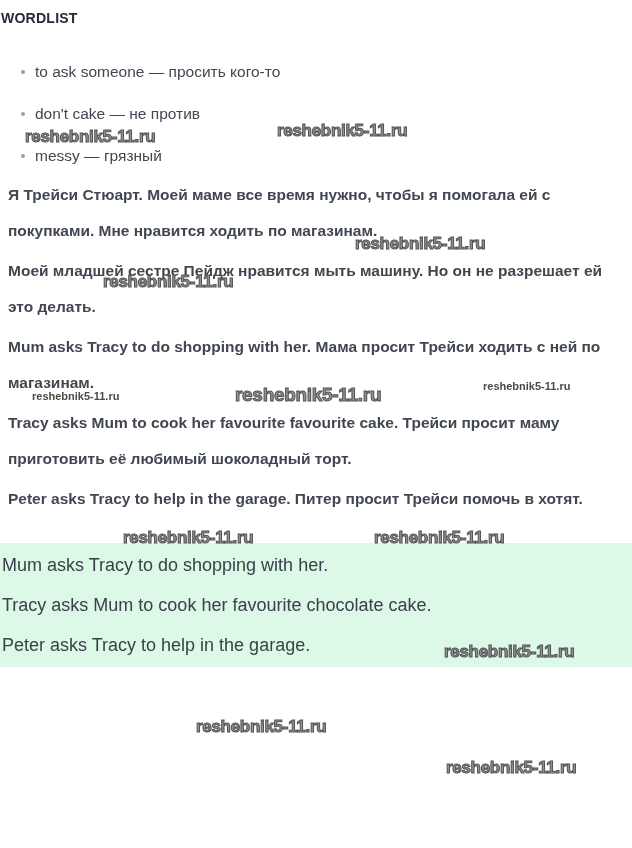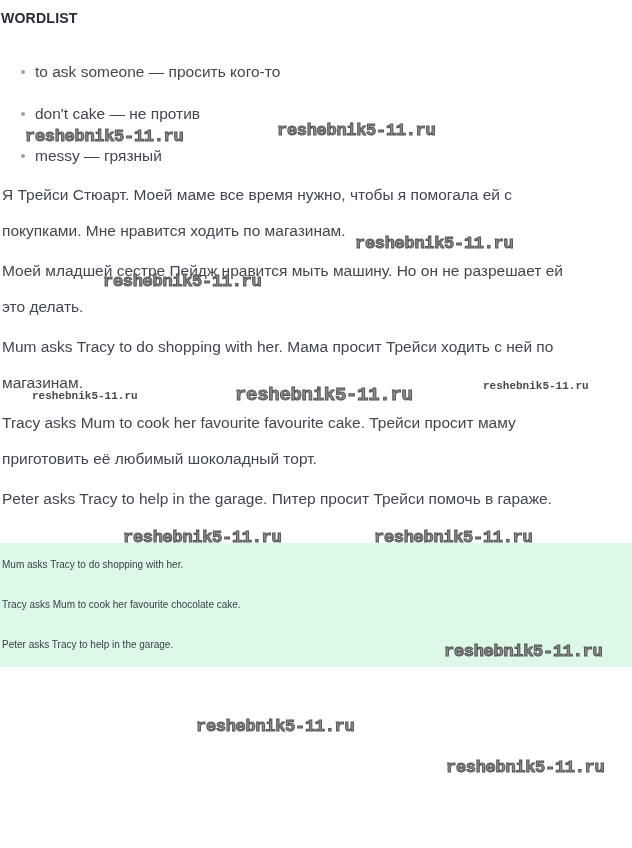--- a/index.html
+++ b/index.html
@@ -45,45 +45,45 @@
   ul.wordlist li::before {
     content: "";
     position: absolute;
     left: 21px;
     top: 19px;
     width: 4px;
     height: 4px;
     border-radius: 50%;
     background: #9aa0a6;
   }
-  .story { padding-left: 2px; }
+  .story { padding-left: 8px; font-weight: bold; }
   .story p {
     margin: 0 0 4px 0;
     font-size: 15.5px;
     line-height: 36px;
     color: #414751;
     white-space: pre;
     overflow: hidden;
   }
   .answer-block {
     margin-top: 26px;
     background: #dcf8e6;
     padding: 2px 0 2px 2px;
   }
   .answer-line {
-    font-size: 10px;
+    font-size: 18px;
     line-height: 40px;
     color: #3b414b;
     white-space: pre;
     overflow: hidden;
   }
   .wm {
     position: absolute;
     z-index: 2;
-    font-family: Liberation Mono, monospace;
+    font-family: Liberation Sans, sans-serif;
     font-weight: 700;
     font-size: 17px;
     letter-spacing: -0.3px;
     white-space: nowrap;
     color: #8e918f;
     -webkit-text-stroke: 1px #535353;
   }
   .wm-xl { font-size: 19px; }
   .wm-sm {
     font-size: 11px;
@@ -136,21 +136,21 @@
 
     <div class="story">
       <p>Я Трейси Стюарт. Моей маме все время нужно, чтобы я помогала ей с
 покупками. Мне нравится ходить по магазинам.</p>
       <p>Моей младшей сестре Пейдж нравится мыть машину. Но он не разрешает ей
 это делать.</p>
       <p>Mum asks Tracy to do shopping with her. Мама просит Трейси ходить с ней по
 магазинам.</p>
       <p>Tracy asks Mum to cook her favourite favourite cake. Трейси просит маму
 приготовить её любимый шоколадный торт.</p>
-      <p>Peter asks Tracy to help in the garage. Питер просит Трейси помочь в гараже.</p>
+      <p>Peter asks Tracy to help in the garage. Питер просит Трейси помочь в хотят.</p>
     </div>
 
     <div class="answer-block">
       <div class="answer-line">Mum asks Tracy to do shopping with her.</div>
       <div class="answer-line">Tracy asks Mum to cook her favourite chocolate cake.</div>
       <div class="answer-line">Peter asks Tracy to help in the garage.</div>
     </div>
 
   </div>
 </div>

